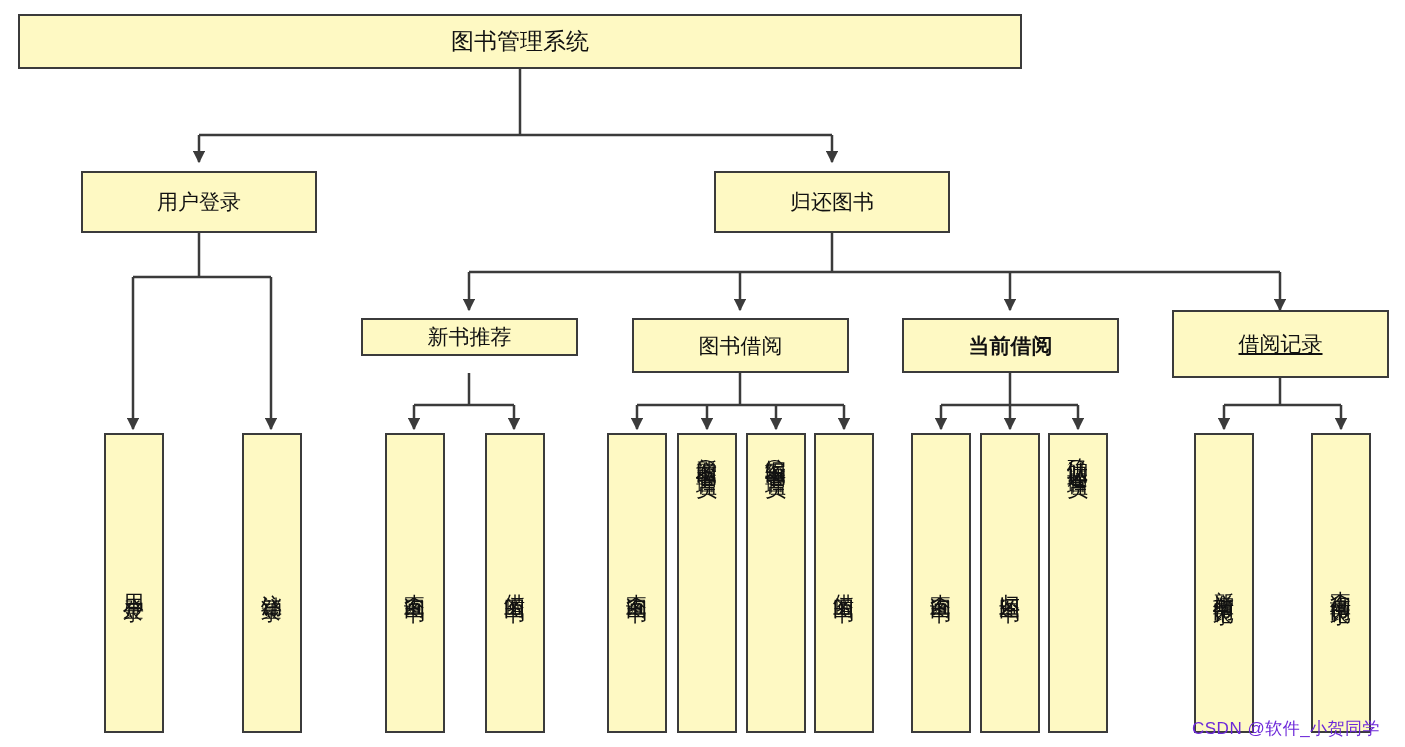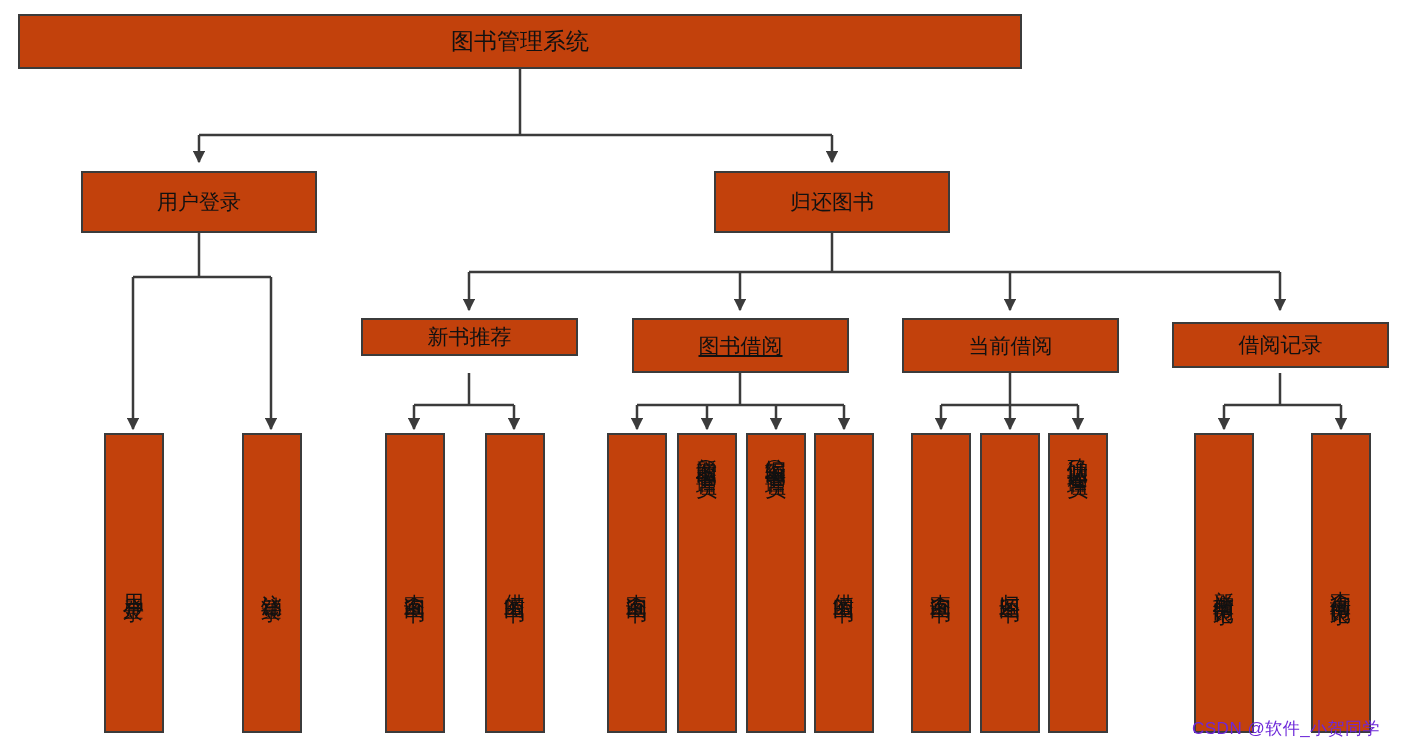--- a/index.html
+++ b/index.html
@@ -21,21 +21,21 @@
     position: absolute;
     left: 0;
     top: 0;
     width: 1405px;
     height: 747px;
     pointer-events: none;
   }
   .node {
     position: absolute;
     box-sizing: border-box;
-    background: #c2410c;
+    background: #fef9c3;
     border: 2px solid #3b3b3b;
     display: flex;
     align-items: center;
     justify-content: center;
     color: #111111;
   }
   .node.root {
     font-size: 23px;
   }
   .node.lvl2 {
@@ -133,29 +133,29 @@
   </div>
 
   <div class="node lvl2" style="left:714px; top:171px; width:236px; height:62px;">
     <span>归还图书</span>
   </div>
 
   <div class="node lvl3" style="left:361px; top:318px; width:217px; height:38px;">
     <span>新书推荐</span>
   </div>
 
-  <div class="node lvl3" style="left:632px; top:318px; width:217px; height:55px;text-decoration:underline;">
+  <div class="node lvl3" style="left:632px; top:318px; width:217px; height:55px;">
     <span>图书借阅</span>
   </div>
 
-  <div class="node lvl3" style="left:902px; top:318px; width:217px; height:55px;">
+  <div class="node lvl3" style="left:902px; top:318px; width:217px; height:55px;font-weight:bold;">
     <span>当前借阅</span>
   </div>
 
-  <div class="node lvl3" style="left:1172px; top:322px; width:217px; height:46px;">
+  <div class="node lvl3" style="left:1172px; top:310px; width:217px; height:68px;text-decoration:underline;">
     <span>借阅记录</span>
   </div>
 
   <div class="node leaf center-text" style="left:104px; top:433px; width:60px; height:300px;">
     <span class="vtext">用户登录</span>
   </div>
 
   <div class="node leaf center-text" style="left:242px; top:433px; width:60px; height:300px;">
     <span class="vtext">注销登录</span>
   </div>

